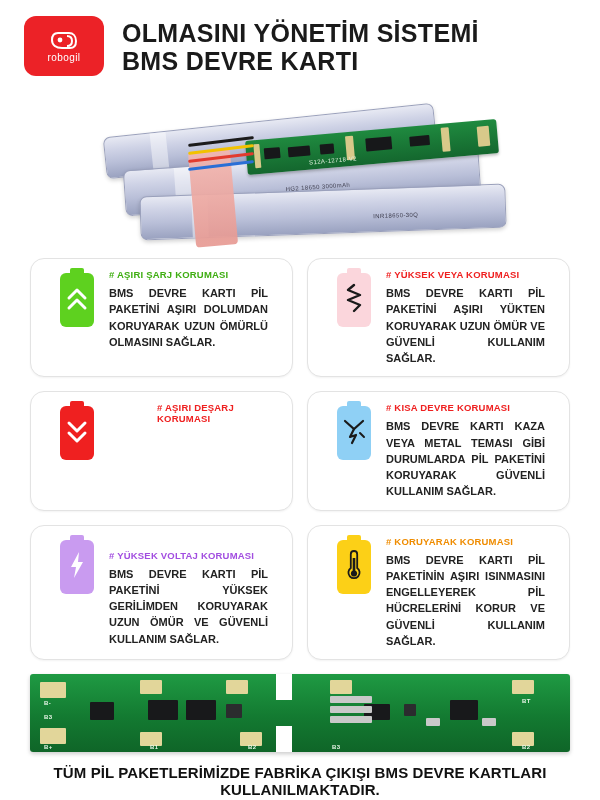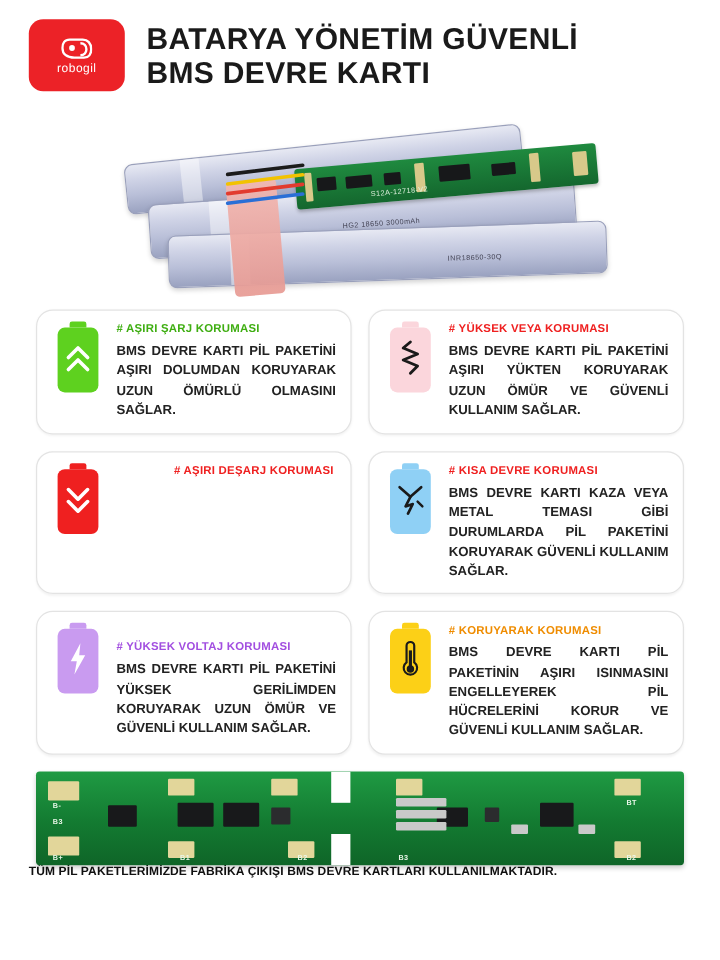--- a/index.html
+++ b/index.html
@@ -136,21 +136,21 @@
   .features {
     display: grid;
     grid-template-columns: 1fr 1fr;
     gap: 14px 14px;
     padding: 12px 30px 0 30px;
   }
   .card {
     background: #ffffff;
     border: 1px solid #e3e3e3;
     border-radius: 14px;
-    padding: 10px 12px;
+    padding: 10px 24px;
     display: flex;
     gap: 10px;
     align-items: flex-start;
     min-height: 104px;
     box-shadow: 0 1px 2px rgba(0,0,0,0.05);
   }
   .icon-box {
     width: 44px;
     flex: 0 0 44px;
     display: flex;
@@ -227,46 +227,47 @@
     color: #eaf7e9;
     font-size: 6px;
     font-weight: bold;
     letter-spacing: .4px;
   }
   .bp-slot {
     position: absolute;
     background: #ffffff;
   }
   .footer-note {
-    text-align: left;
-    font-size: 10px;
+    text-align: center;
+    font-size: 15px;
     font-weight: bold;
     color: #111;
     letter-spacing: 0.1px;
+    margin-top: 12px;
     padding: 0 24px;
   }
 </style>
 </head>
 <body>
 
 <div class="page">
 
   <div class="header">
     <div class="logo">
       <span class="logo-mark">
         <svg width="26" height="20" viewBox="0 0 26 20">
           <path d="M7 3 C3 3 1 6 1 10 C1 15 5 18 11 18 L19 18 C23 18 25 15 25 11 C25 6 22 3 18 3 Z" fill="none" stroke="#ffffff" stroke-width="2"></path>
           <circle cx="9" cy="10" r="2.4" fill="#ffffff"></circle>
           <path d="M16 6 C19 6 21 8 21 11 C21 14 19 16 16 16" fill="none" stroke="#ffffff" stroke-width="2"></path>
         </svg>
       </span>
       <span class="logo-text">robogil</span>
     </div>
     <div class="titles">
-      <div class="title-line1">BATARYA YÖNETİM GÜVENLİ</div>
+      <div class="title-line1">OLMASINI YÖNETİM SİSTEMİ</div>
       <div class="title-line2">BMS DEVRE KARTI</div>
     </div>
   </div>
 
   <div class="hero">
     <div class="battery-stack">
 
       <div class="cell c1">
         <div class="cell-band"></div>
         <div class="label-cell" style="left:150px; top:24px;">US18650 VTC</div>

